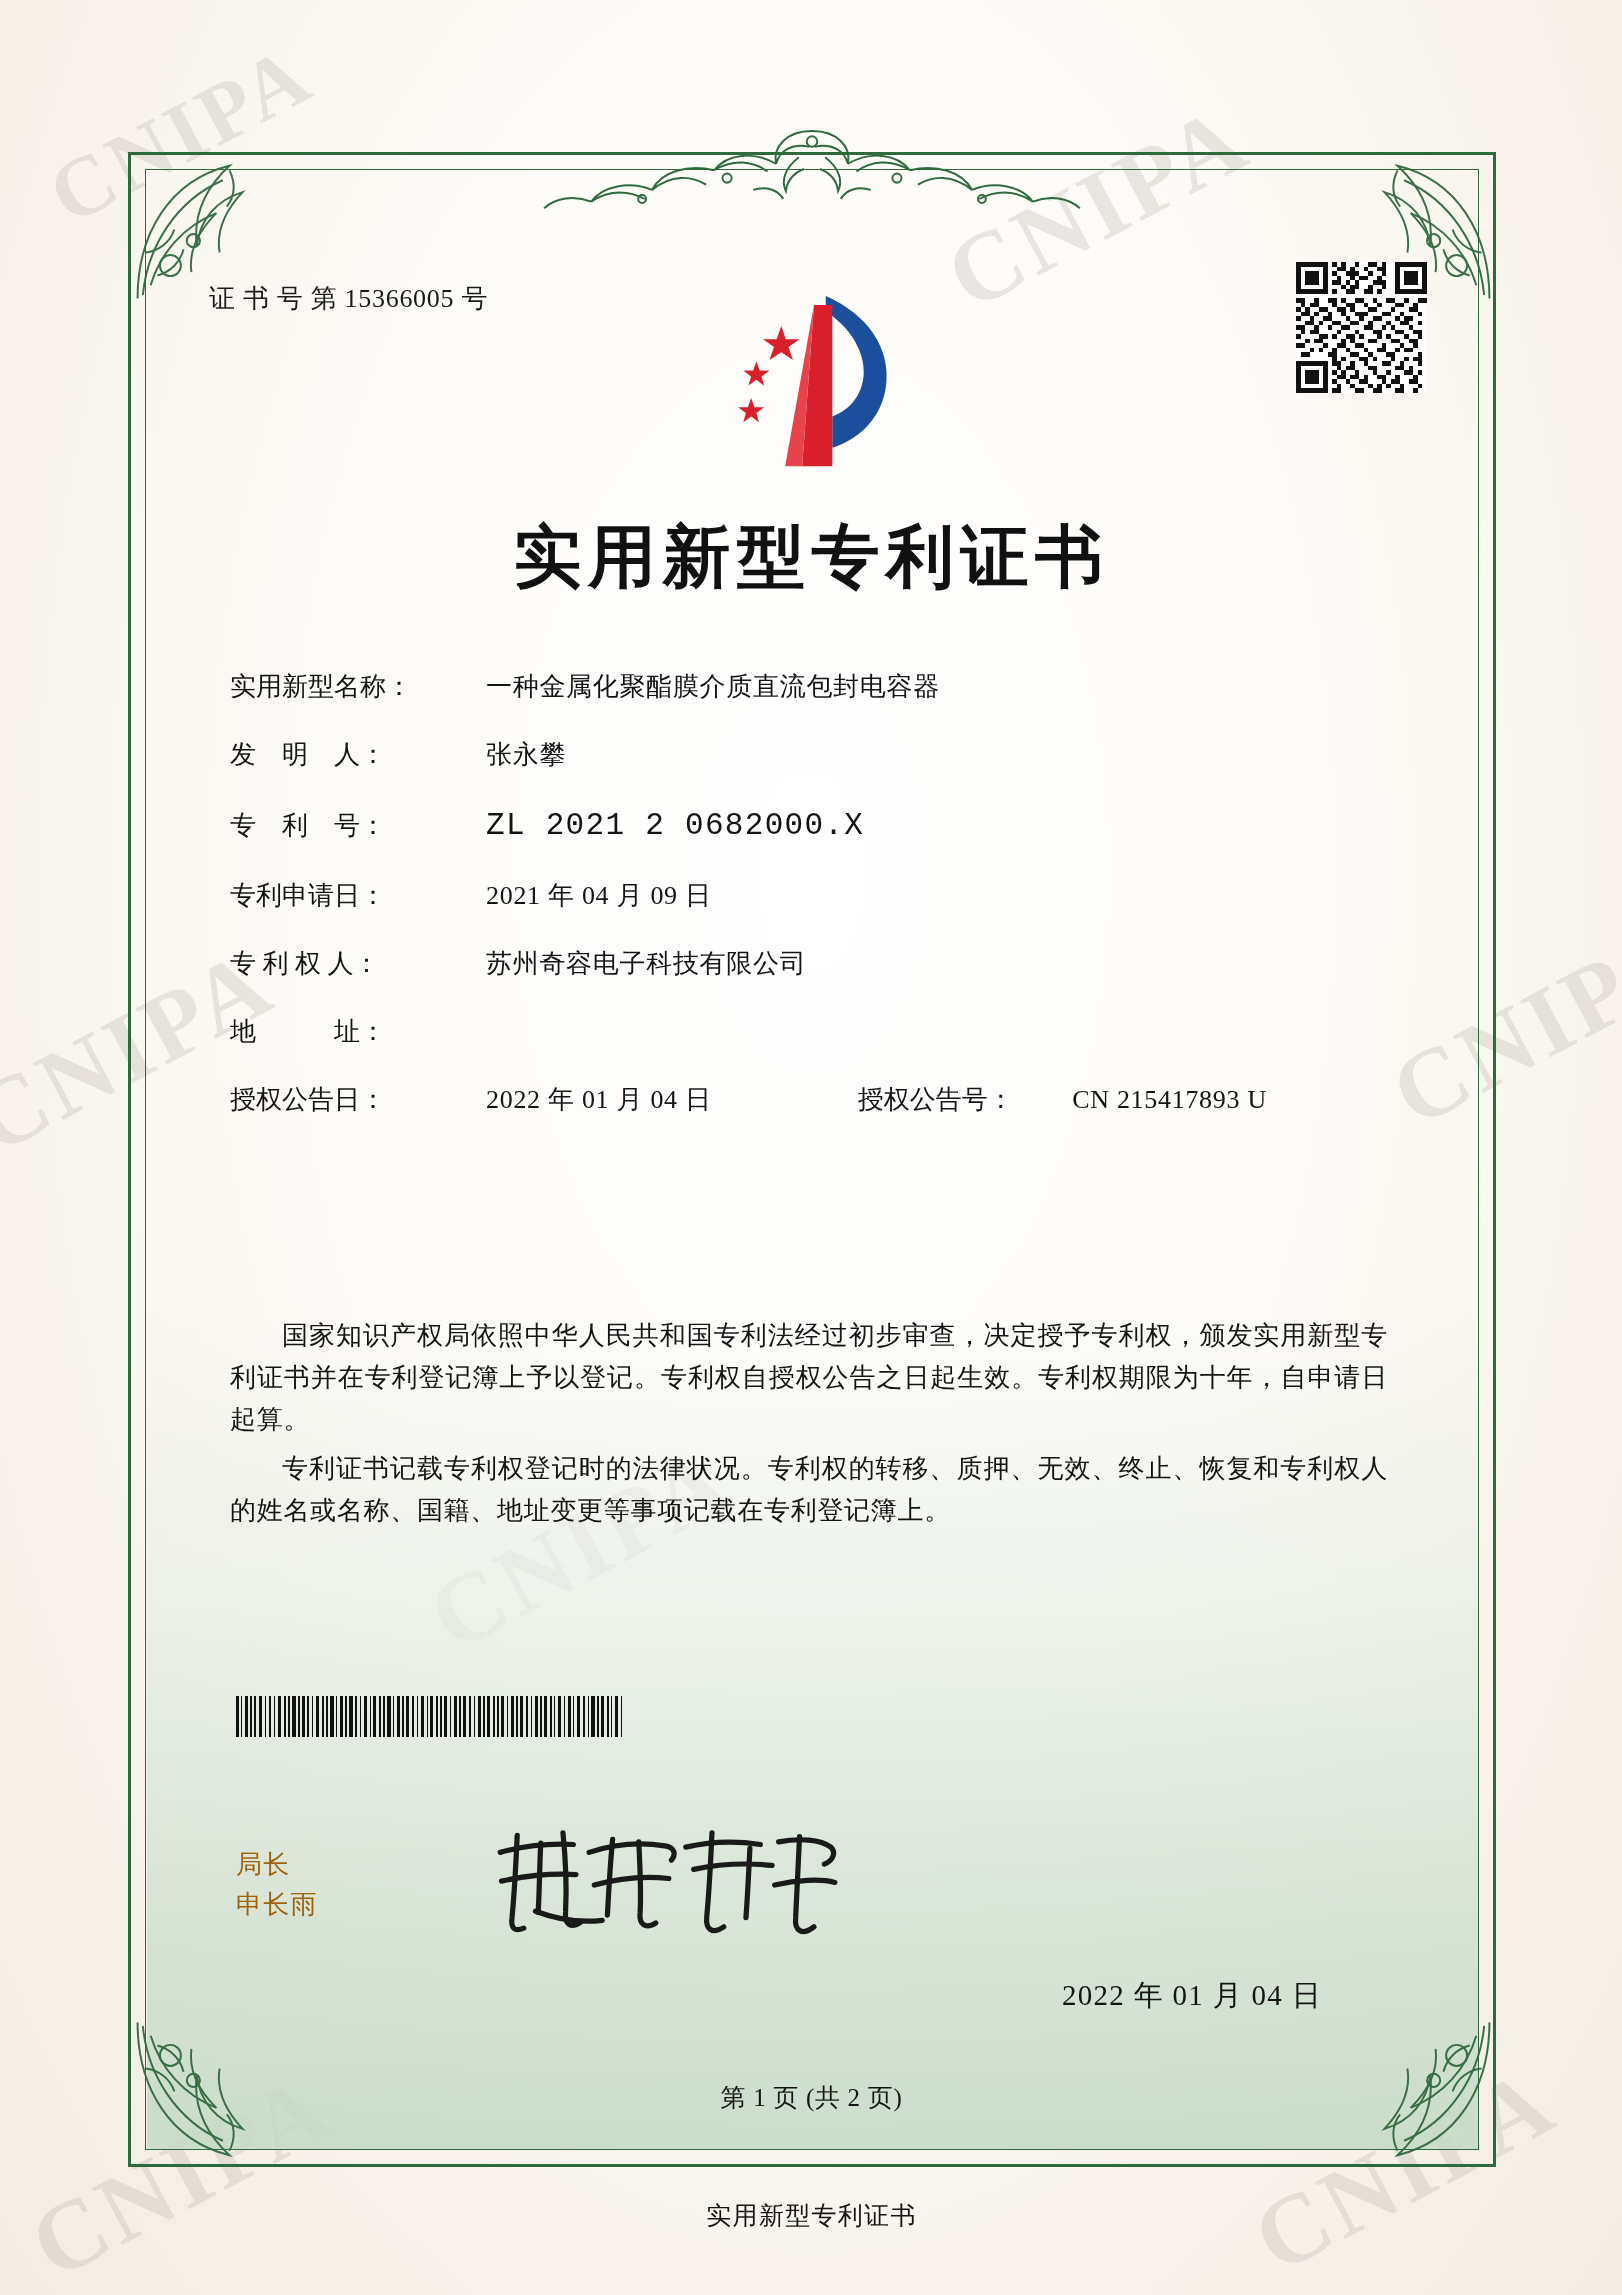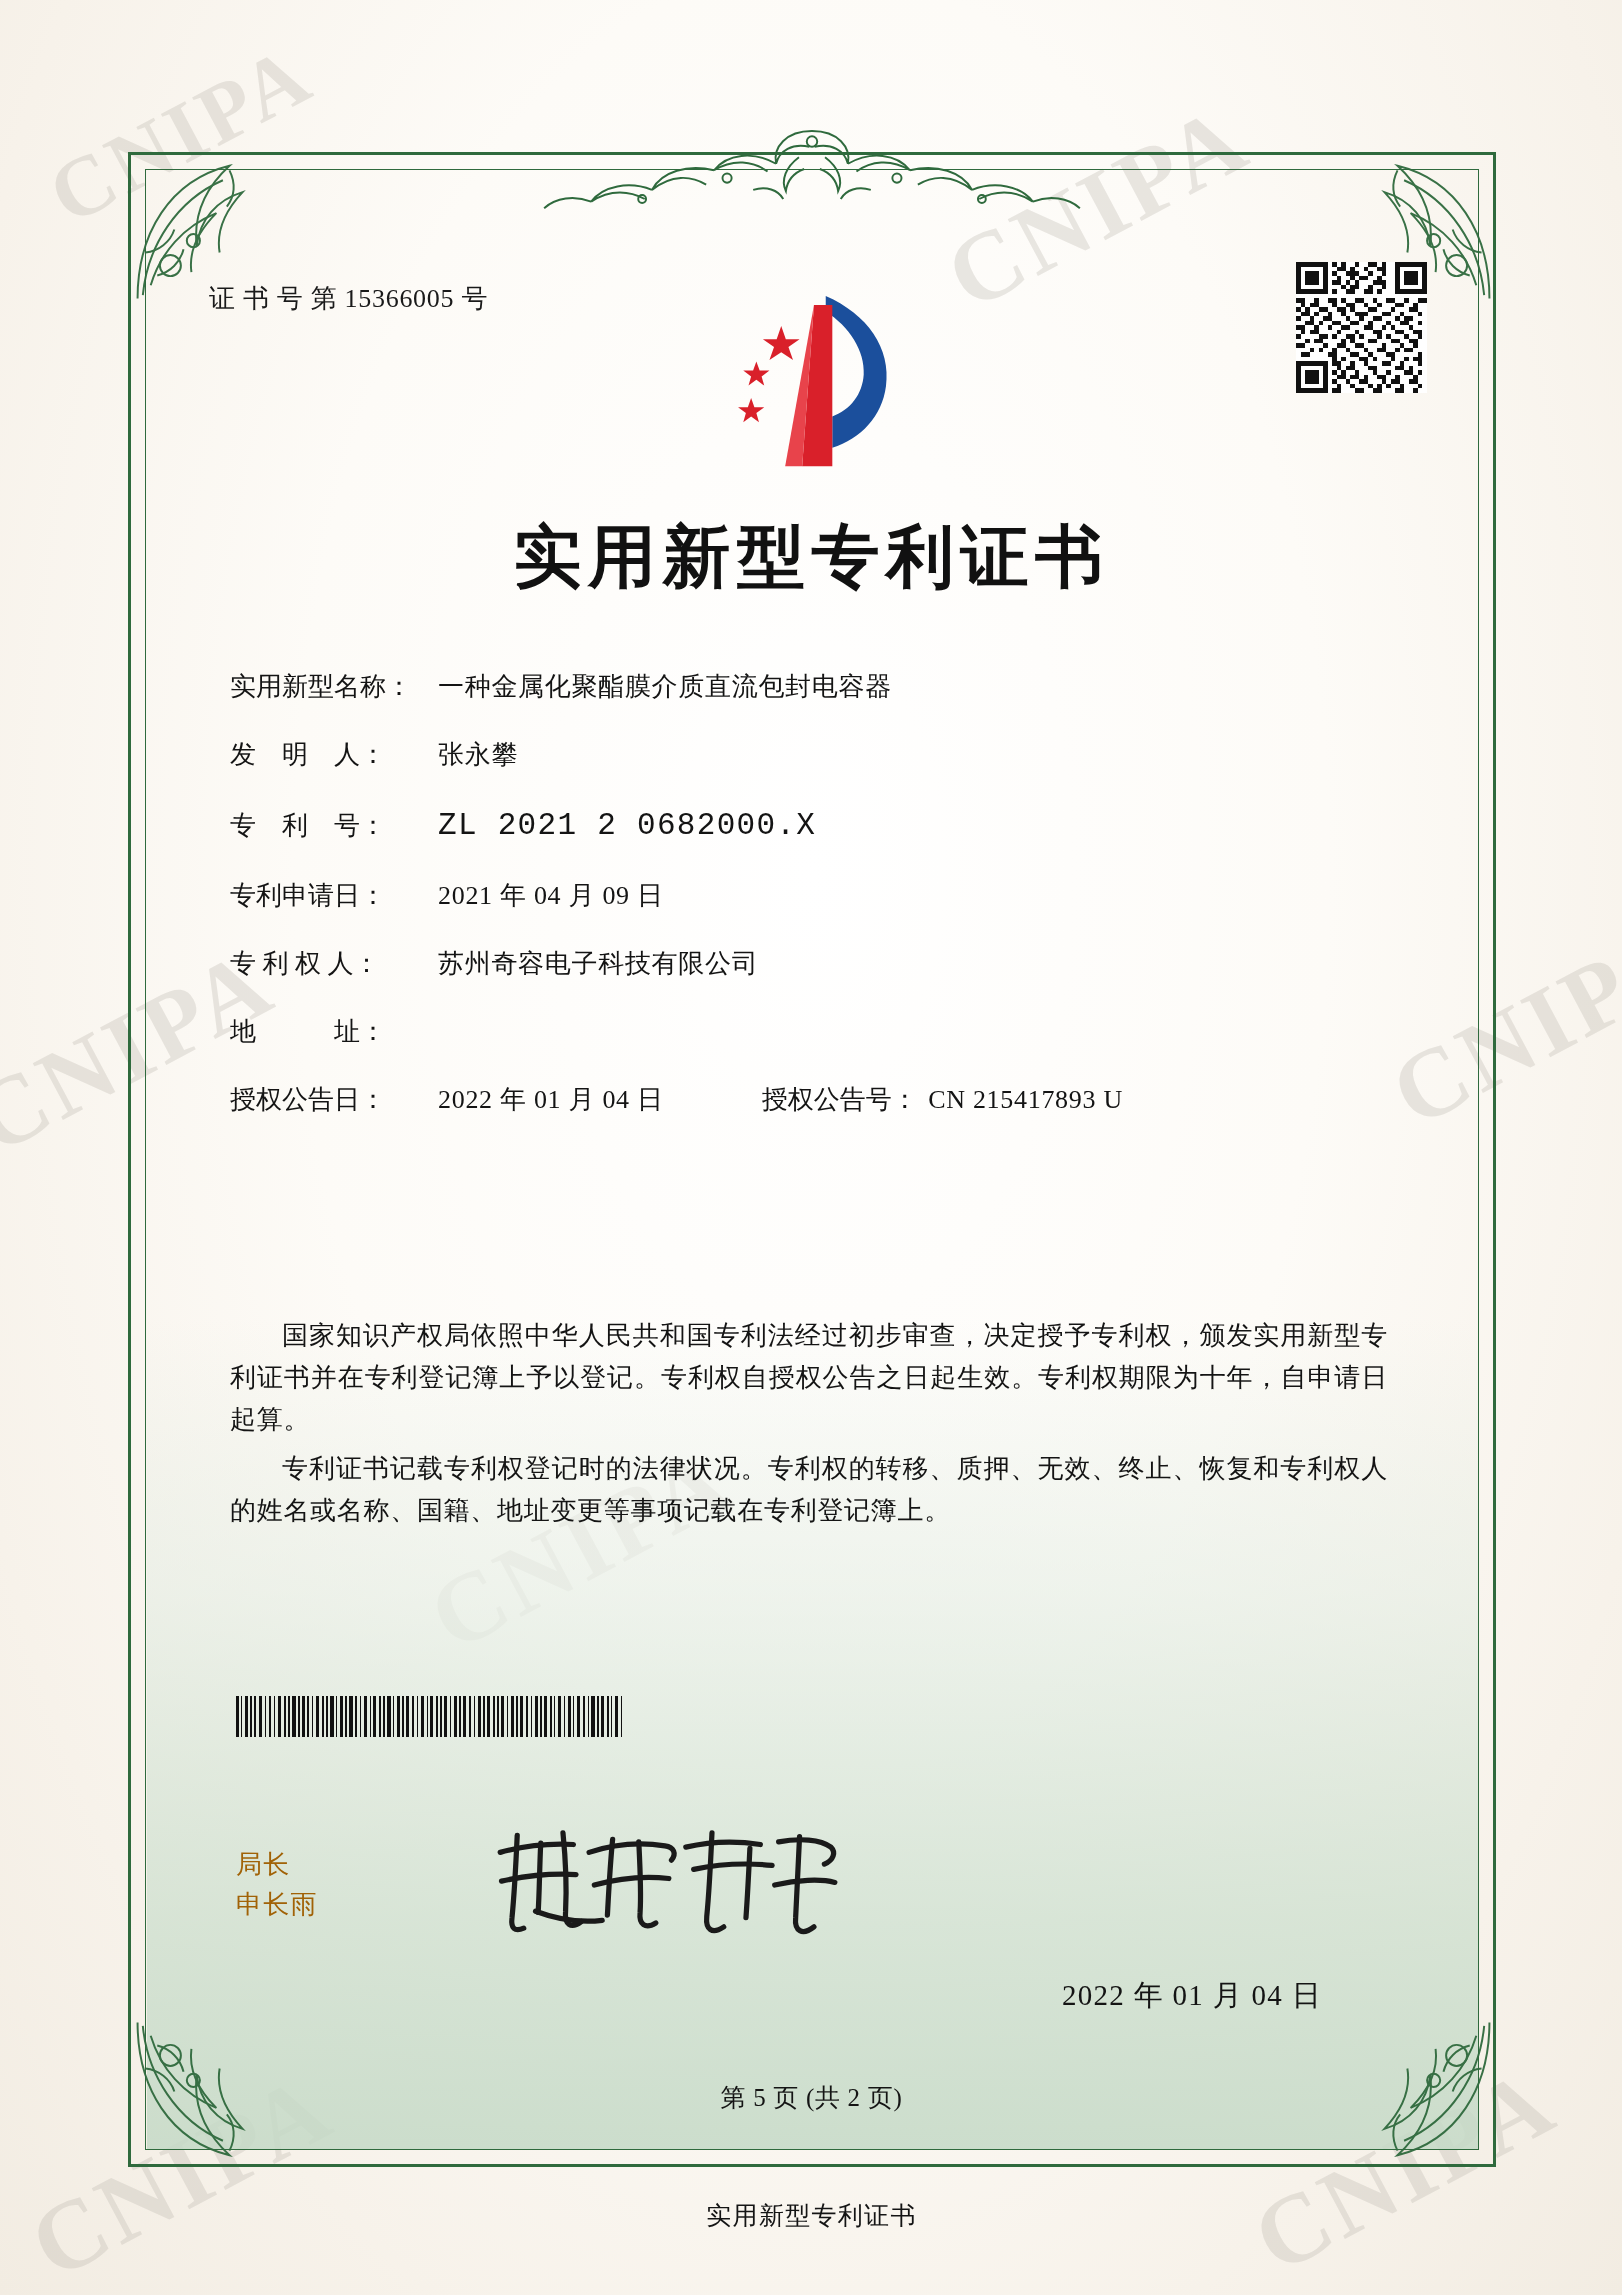--- a/index.html
+++ b/index.html
@@ -138,20 +138,21 @@
     width: 1152px;
     font-size: 26px;
     color: #141414;
     line-height: 1.0;
   }
   .field-row {
     display: flex;
     align-items: baseline;
     margin-bottom: 42px;
     white-space: nowrap;
+    gap: 48px;
   }
   .field-label {
     display: inline-block;
     width: 208px;
     letter-spacing: 0px;
   }
   .field-value {
     letter-spacing: 0.7px;
   }
   .field-value.mono {
@@ -700,17 +701,17 @@
       <path d="M416 54 C414 96 412 132 410 160"></path>
       <path d="M460 44 C492 38 524 40 540 52 C548 60 544 72 530 78"></path>
       <path d="M492 36 C490 80 488 124 486 160 C484 180 496 188 514 174"></path>
       <path d="M454 110 C488 102 524 100 546 106"></path>
       <path d="M88 150 C120 162 156 168 190 164"></path>
     </g>
   </svg>
 
   <div id="issue-date">2022 年 01 月 04 日</div>
 
-  <div id="page-no">第 5 页 (共 2 页)</div>
+  <div id="page-no">第 1 页 (共 2 页)</div>
 </div>
 
 <div id="footnote">实用新型专利证书</div>
 
 
 </body></html>

